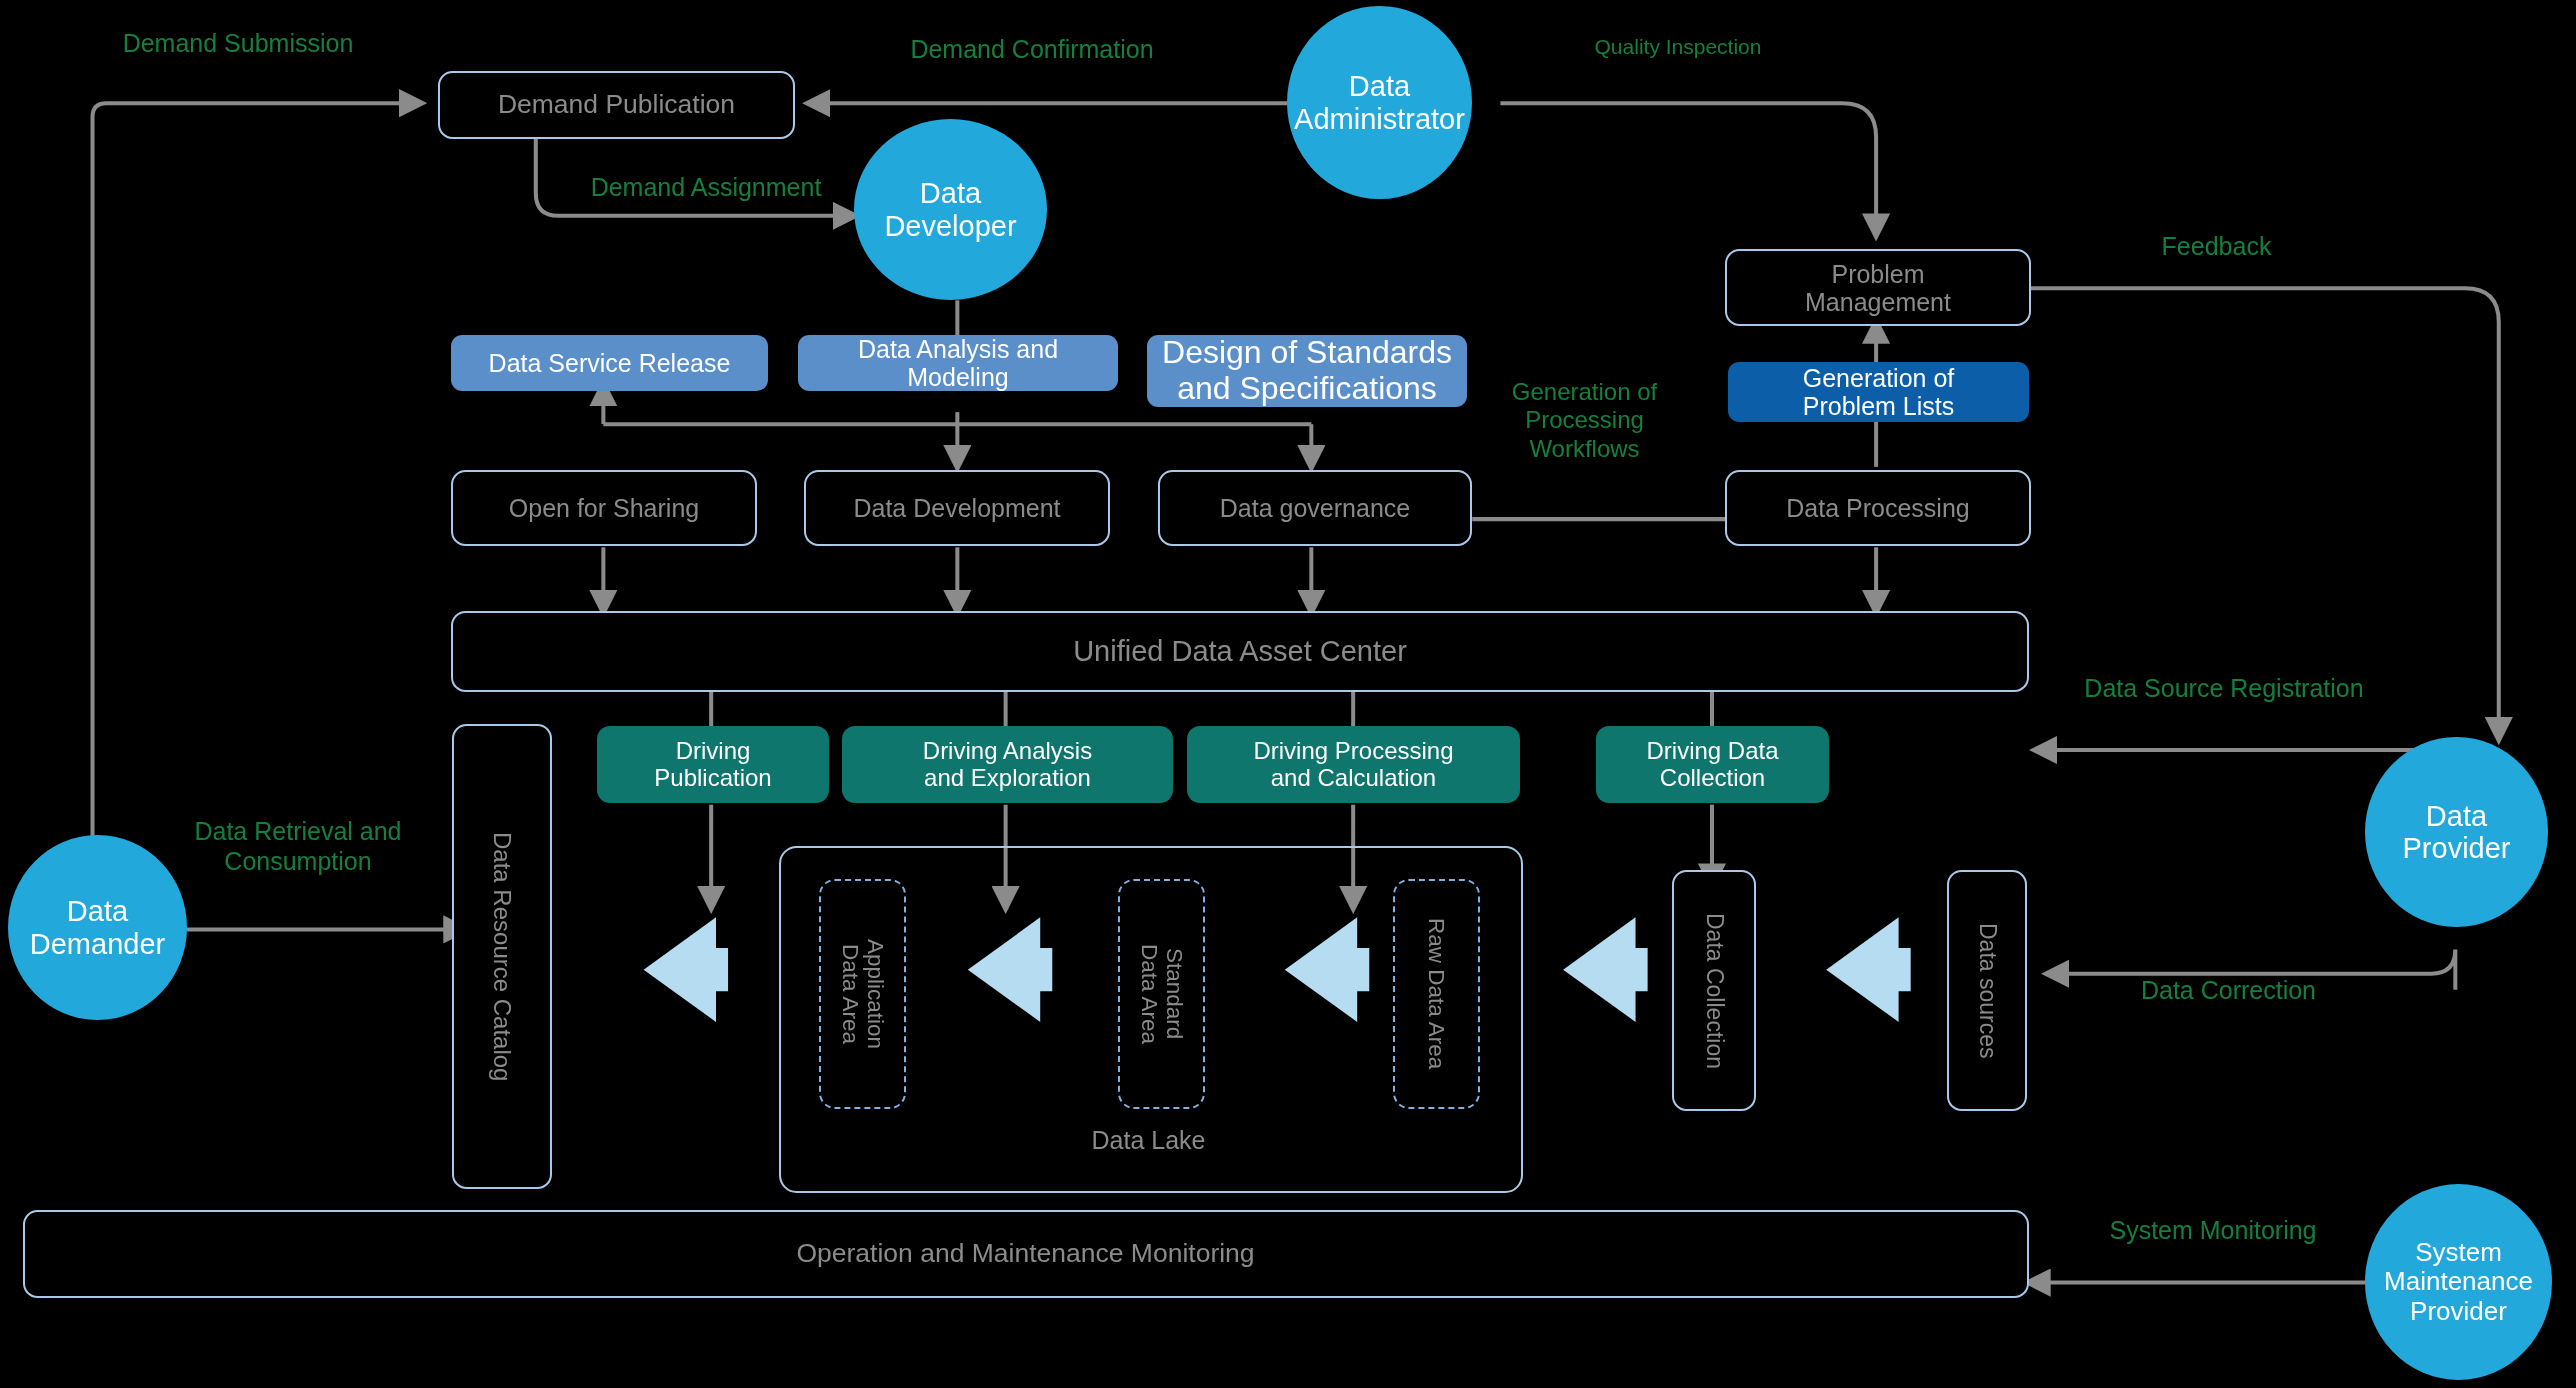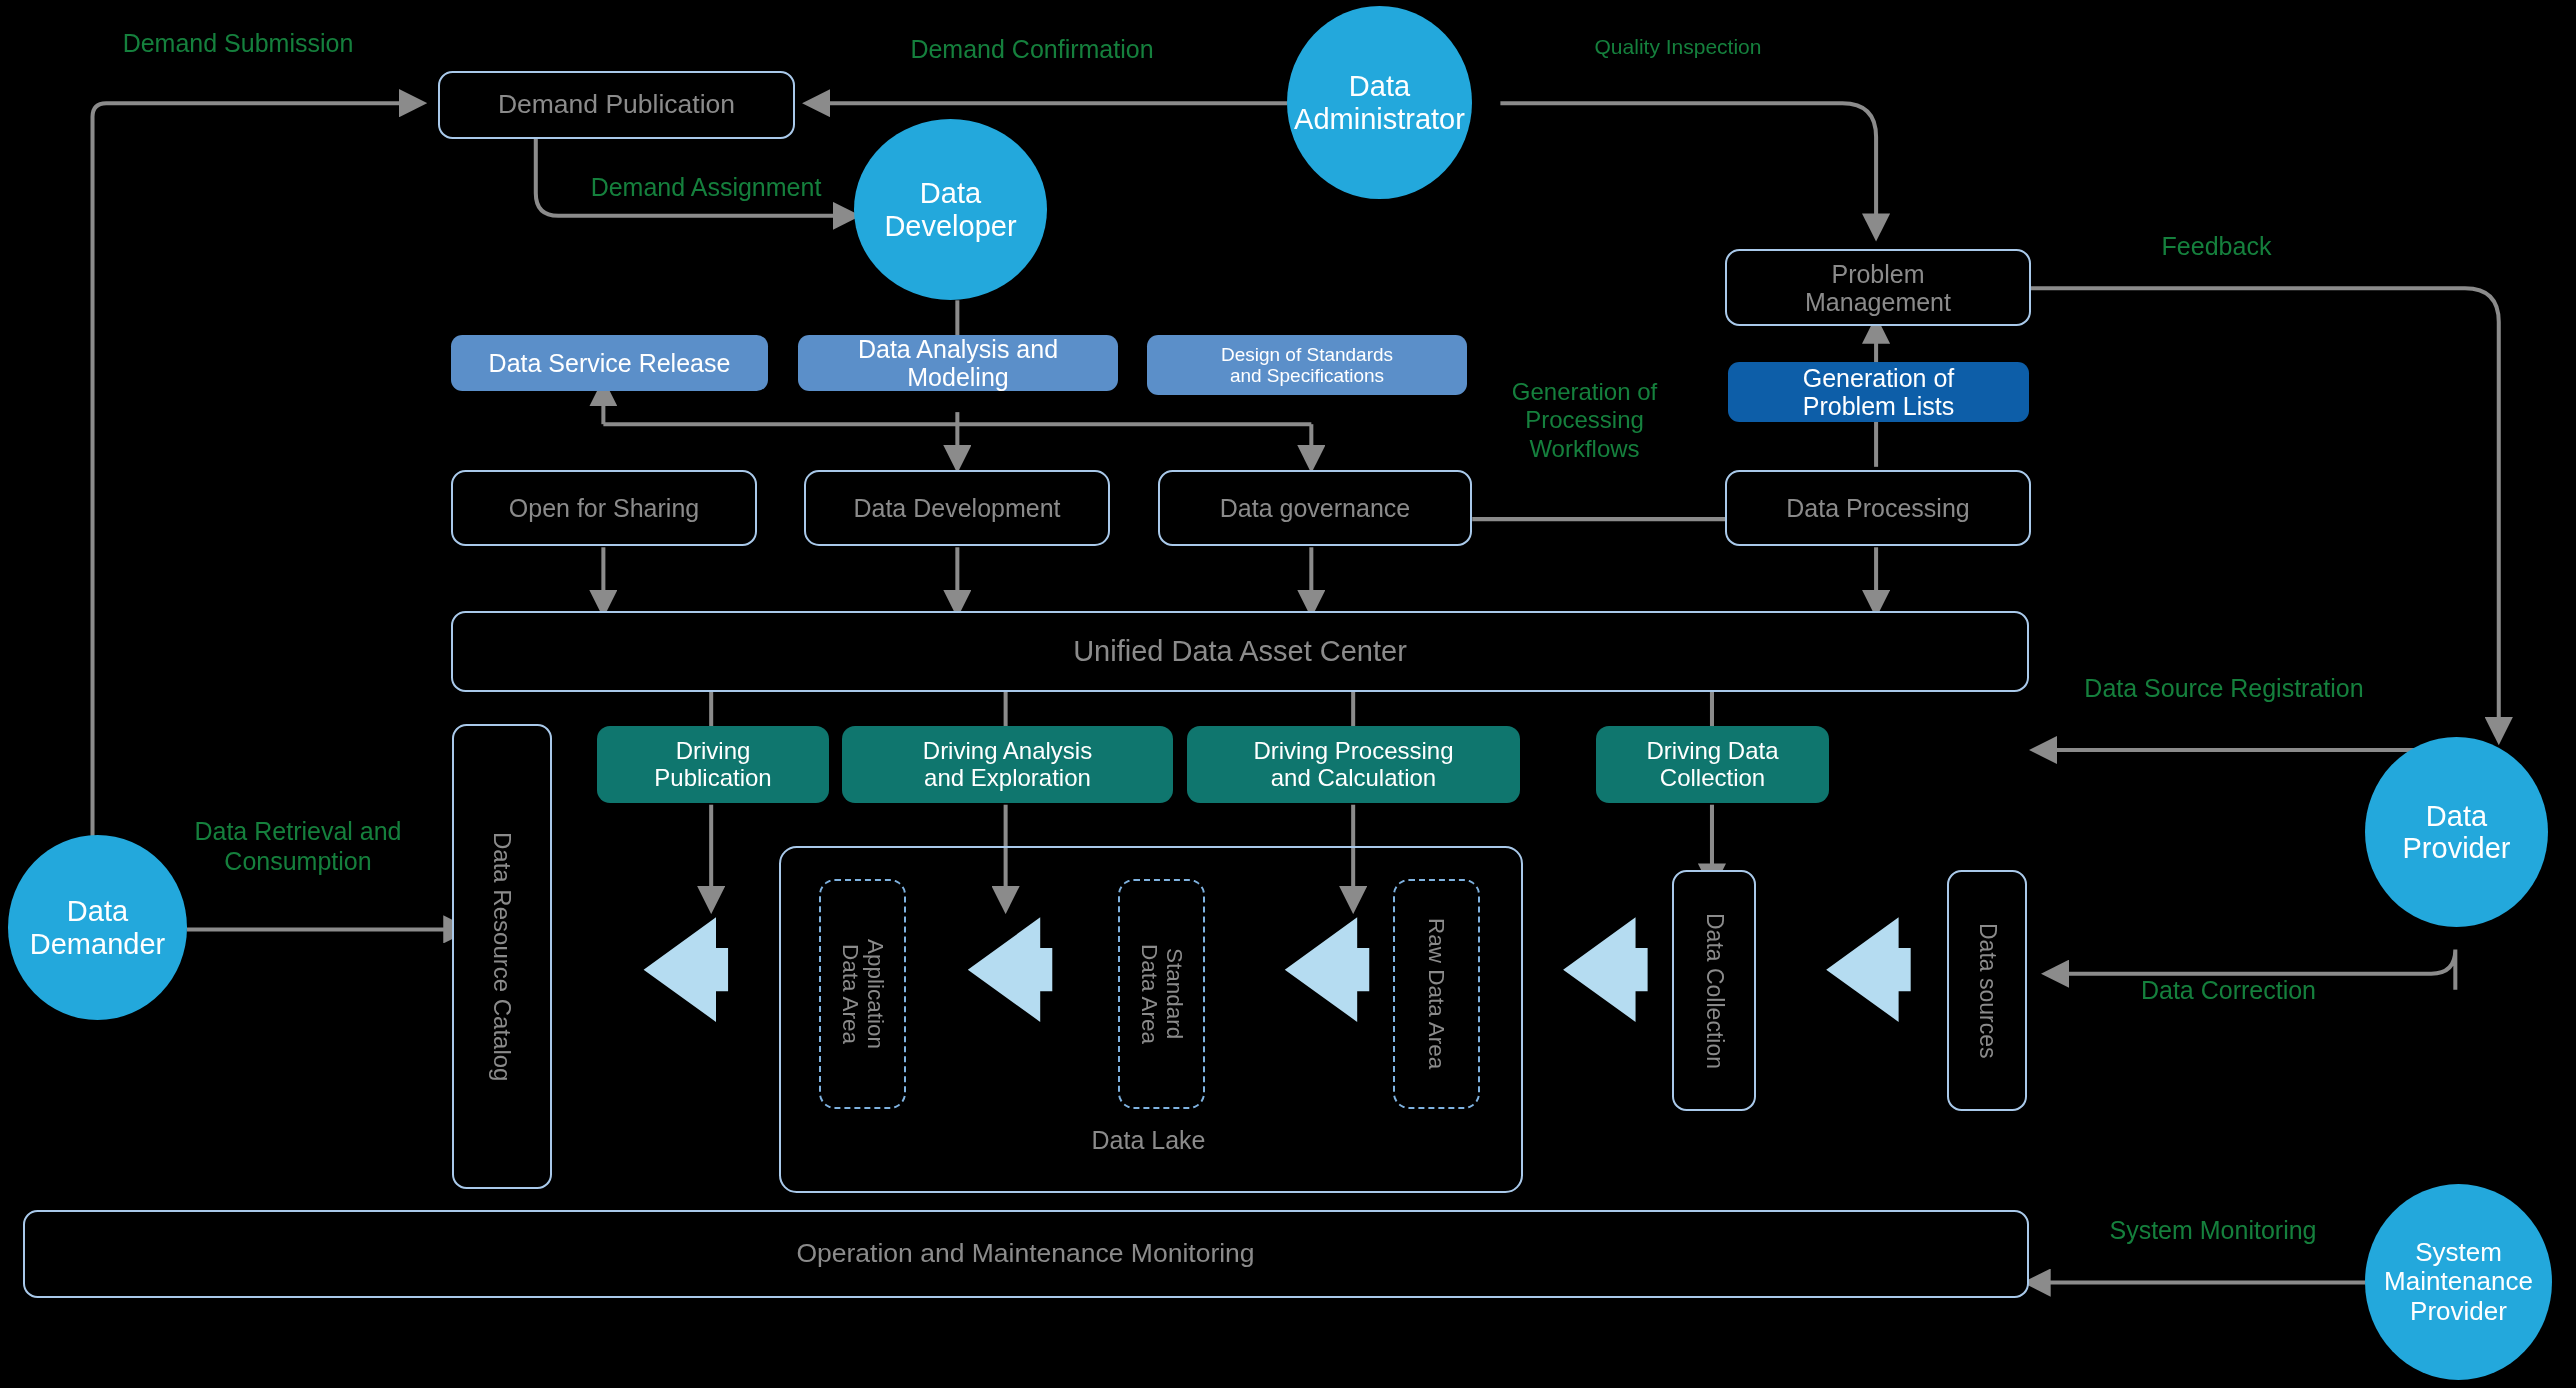--- a/index.html
+++ b/index.html
@@ -155,33 +155,33 @@
 Developer</div>
 
   <div class="node box-outline" style="left:1725px;top:249px;width:306px;height:77px;font-size:25px;white-space:pre-line;">Problem
 Management</div>
 
   <div class="node box-fill-med" style="left:451px;top:335px;width:317px;height:56px;font-size:25px;">Data Service Release</div>
 
   <div class="node box-fill-med" style="left:798px;top:335px;width:320px;height:56px;font-size:25px;white-space:pre-line;">Data Analysis and
 Modeling</div>
 
-  <div class="node box-fill-med" style="left:1147px;top:335px;width:320px;height:60px;font-size:19px;white-space:pre-line;">Design of Standards
+  <div class="node box-fill-med" style="left:1147px;top:335px;width:320px;height:72px;font-size:32px;white-space:pre-line;">Design of Standards
 and Specifications</div>
 
   <div class="node box-fill-dark" style="left:1728px;top:362px;width:301px;height:60px;font-size:25px;white-space:pre-line;">Generation of
 Problem Lists</div>
 
   <div class="edge-label" style="left:1480px;top:378px;width:209px;font-size:24px;">Generation of
 Processing
 Workflows</div>
 
   <div class="node box-outline" style="left:451px;top:470px;width:306px;height:76px;font-size:25px;">Open for Sharing</div>
 
-  <div class="node box-outline" style="left:804px;top:470px;width:306px;height:76px;font-size:25px;border-radius:15px;">Data Development</div>
+  <div class="node box-outline" style="left:804px;top:470px;width:306px;height:76px;font-size:25px;">Data Development</div>
 
   <div class="node box-outline" style="left:1158px;top:470px;width:314px;height:76px;font-size:25px;">Data governance</div>
 
   <div class="node box-outline" style="left:1725px;top:470px;width:306px;height:76px;font-size:25px;">Data Processing</div>
 
   <div class="node box-outline" style="left:451px;top:611px;width:1578px;height:81px;font-size:29px;">Unified Data Asset Center</div>
 
   <div class="node box-fill-light" style="left:597px;top:726px;width:232px;height:77px;font-size:24px;white-space:pre-line;">Driving
 Publication</div>
 

